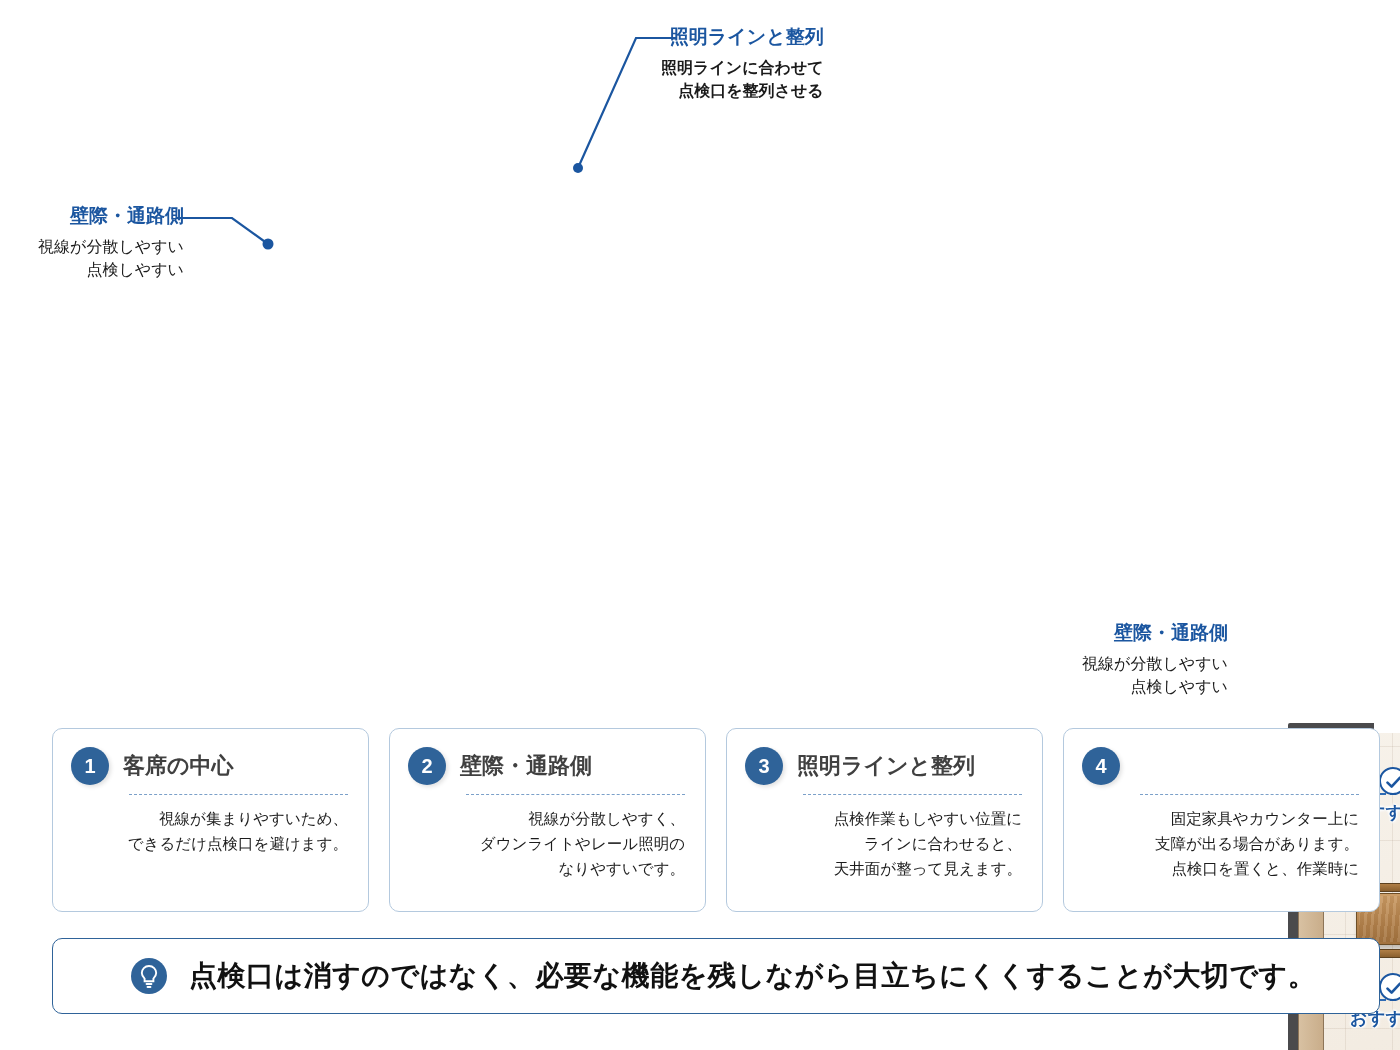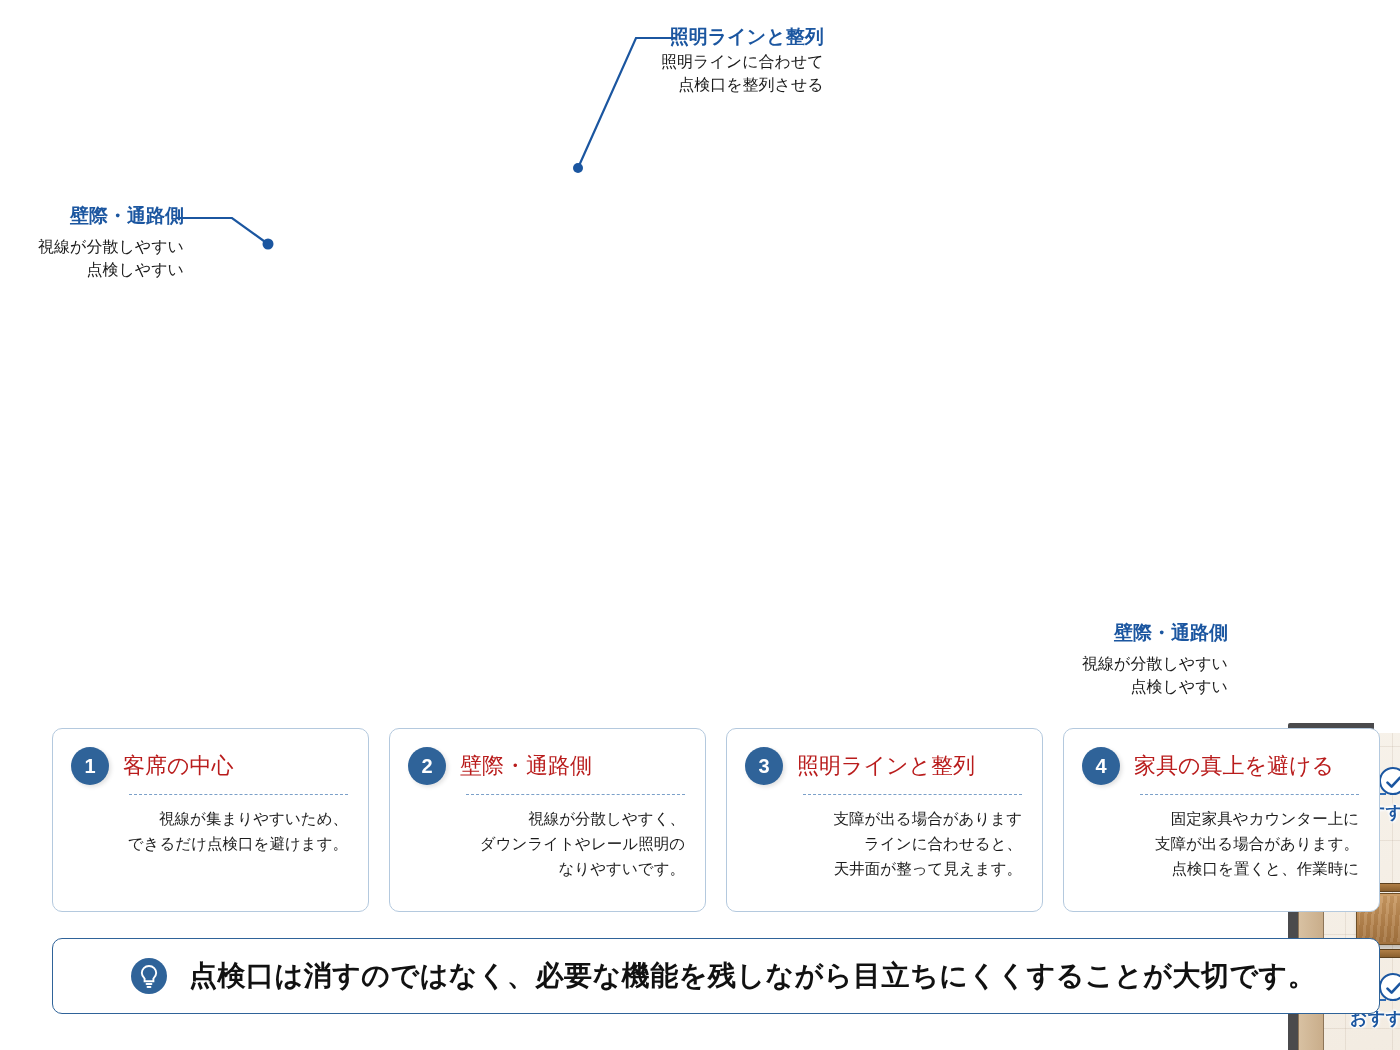--- a/index.html
+++ b/index.html
@@ -111,21 +111,21 @@
   .card-head{ display:flex; align-items:center; gap:14px; }
   .card-num{
     width:38px;height:38px;border-radius:50%;
     background:#2f6399;
     color:#fff; font-size:20px; font-weight:bold;
     display:flex;align-items:center;justify-content:center;
     flex:0 0 38px;
     box-shadow:2px 2px 4px rgba(0,0,0,.12);
   }
   .card-title{
-    font-size:22px; font-weight:normal; color:#b91c1c; white-space:nowrap;
+    font-size:22px; font-weight:bold; color:#404040; white-space:nowrap;
   }
   .card-rule{
     margin:9px 0 12px 58px;
     border-top:1.5px dashed #7ba0c9;
   }
   .card-body{
     font-size:15.5px; color:#1c1c1c; line-height:1.6;margin-left:44px;
   }
 
   
@@ -145,21 +145,21 @@
     font-size:28px; font-weight:bold; color:#111; letter-spacing:.5px; white-space:nowrap;
   }
 </style>
 </head>
 <body>
 
 <div id="top-area">
 
   <div style="position:absolute; left:645px; top:24px;">
     <div class="callout-title">照明ラインと整列</div>
-    <div class="callout-body" style="margin-top:0;">
+    <div class="callout-body" style="margin-top:6px;font-weight:bold;">
       <div>照明ラインに合わせて</div>
       <div>点検口を整列させる</div>
     </div>
   </div>
   <svg class="leader" style="left:556px; top:26px; width:110px; height:148px;">
     <path d="M104 12 L 64 12 L 6 142" stroke="#1b56a0" stroke-width="2.2" fill="none"></path>
     <circle cx="6" cy="142" r="5" fill="#1b56a0"></circle>
   </svg>
 
   <div style="position:absolute; left:22px; top:203px;">
@@ -248,30 +248,29 @@
     </div>
   </div>
 
   <div class="card">
     <div class="card-head">
       <div class="card-num">3</div>
       <div class="card-title">照明ラインと整列</div>
     </div>
     <div class="card-rule"></div>
     <div class="card-body">
-      <div>支障が出る場合があります</div>
+      <div>点検作業もしやすい位置に</div>
       <div>ラインに合わせると、</div>
       <div>天井面が整って見えます。</div>
     </div>
   </div>
 
   <div class="card">
     <div class="card-head">
       <div class="card-num">4</div>
-      <div class="card-title">家具の真上を避ける</div>
     </div>
     <div class="card-rule"></div>
     <div class="card-body">
       <div>固定家具やカウンター上に</div>
       <div>支障が出る場合があります。</div>
       <div>点検口を置くと、作業時に</div>
     </div>
   </div>
 </div>
 

